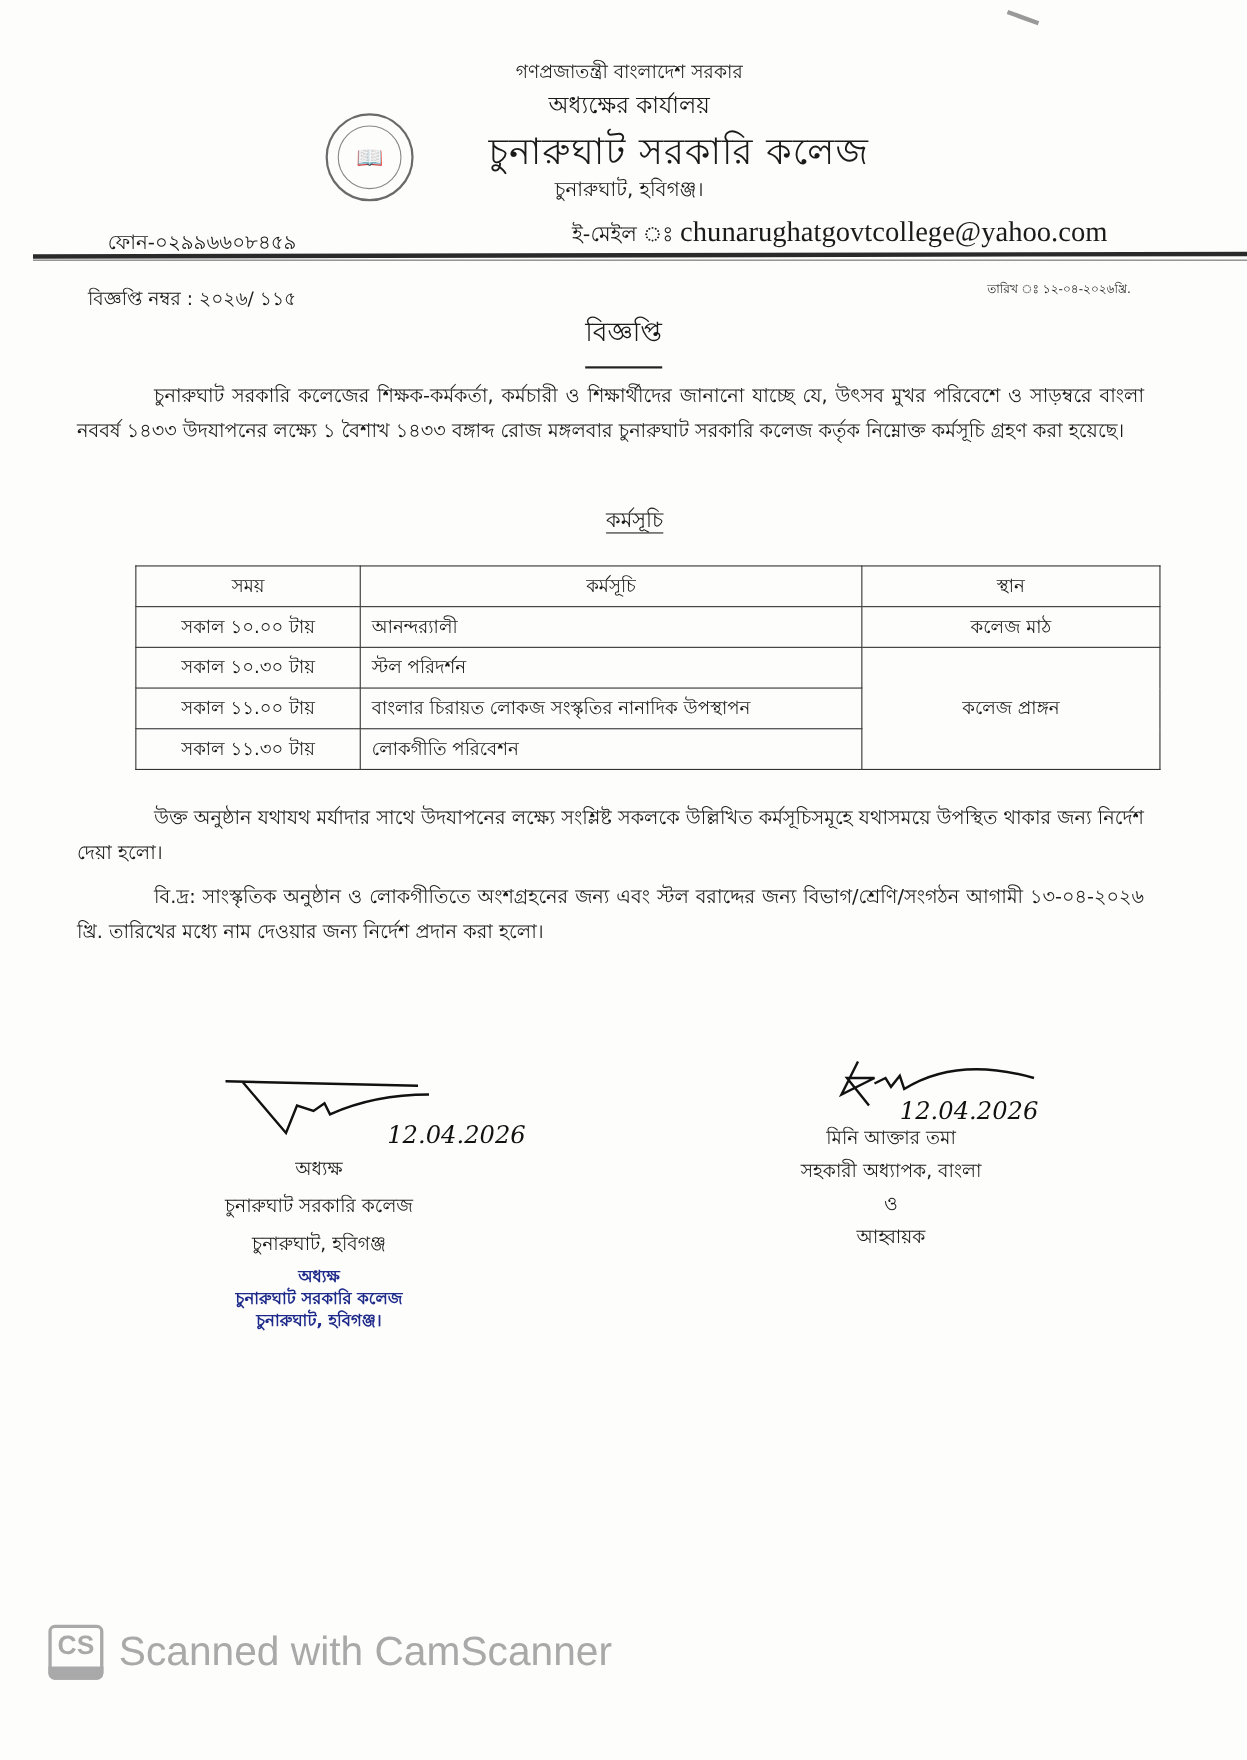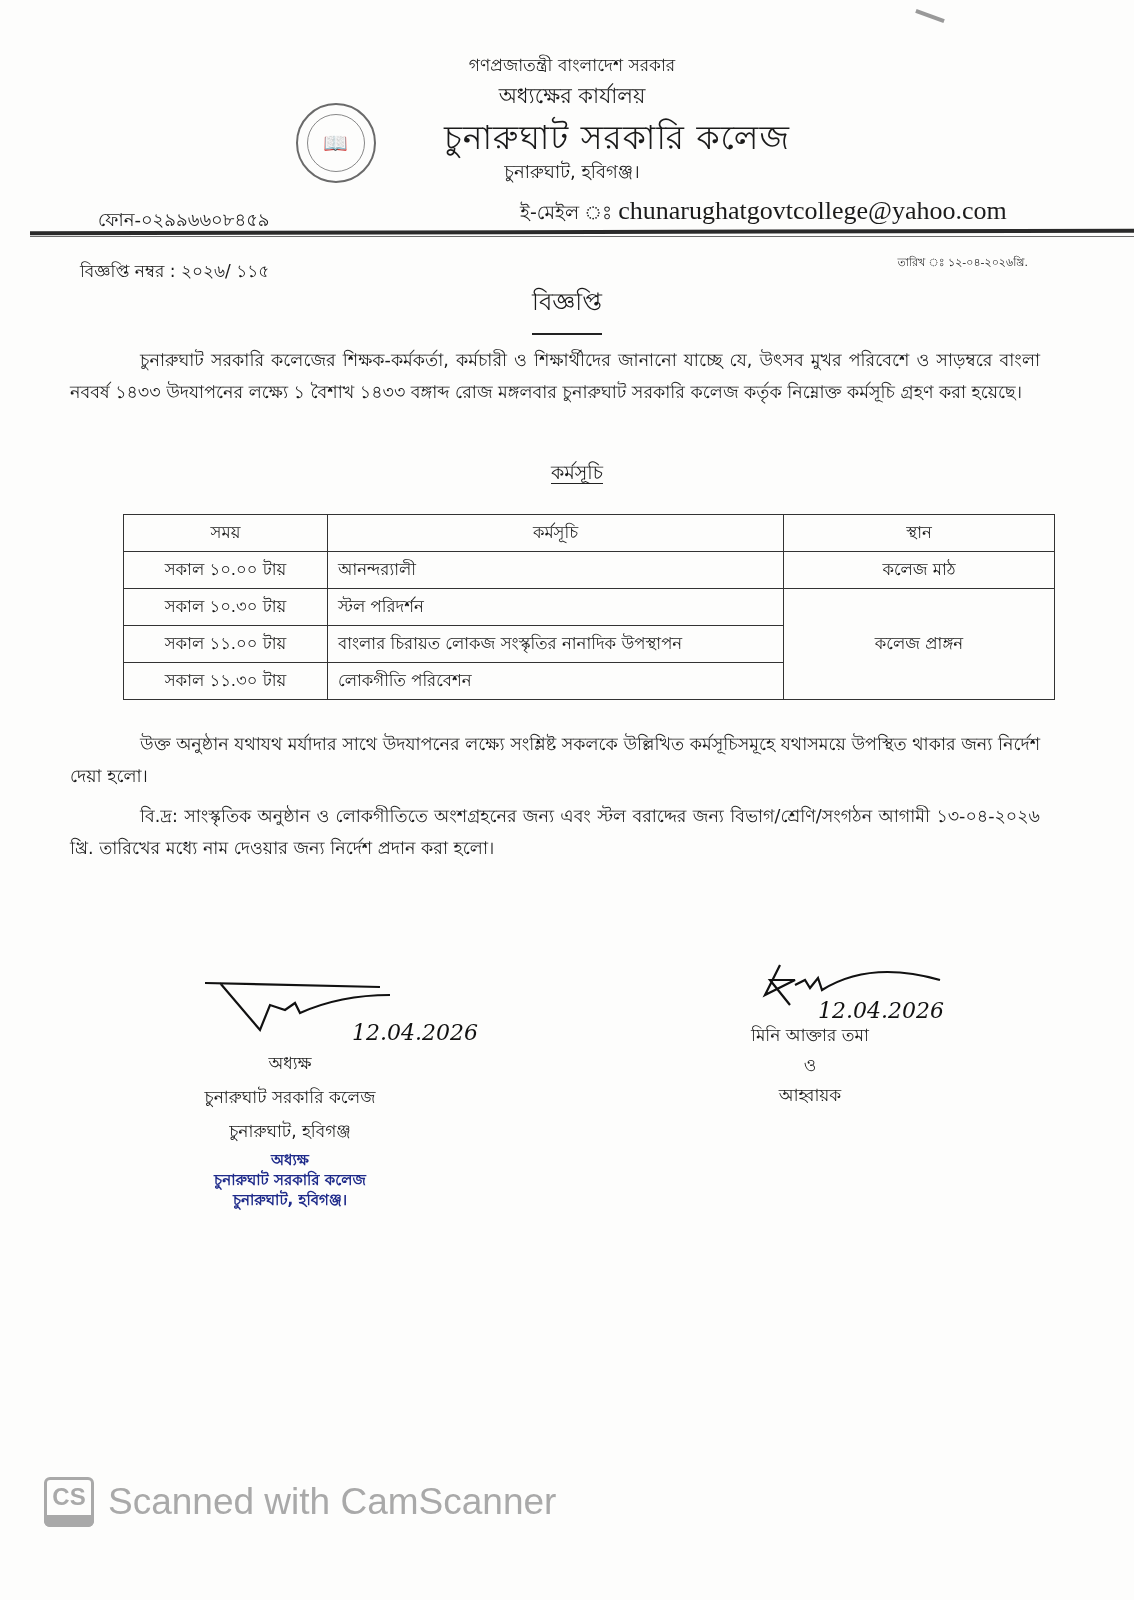--- a/index.html
+++ b/index.html
@@ -141,20 +141,21 @@
   <div>চুনারুঘাট, হবিগঞ্জ।</div>
 </div>
 
 <svg class="abs sig-right" viewBox="0 0 230 60">
   <path d="M20 5 L5 35 L35 20 L10 20 L30 45 M35 25 L45 20 L50 28 L58 18 L62 30 Q110 0 180 20" fill="none" stroke="#111" stroke-width="2.2"></path>
 </svg>
 <div class="abs handdate" style="top:998px;left:818px;">12.04.2026</div>
 
 <div class="abs right-block">
   <div>মিনি আক্তার তমা</div>
+  <div>সহকারী অধ্যাপক, বাংলা</div>
   <div>ও</div>
   <div>আহ্বায়ক</div>
 </div>
 
 <div class="abs watermark">
   <div class="cs-logo">
       <span style="position:relative;top:-5px;">CS</span>
     </div>
   <span class="wm-text">Scanned with CamScanner</span>
 </div>

